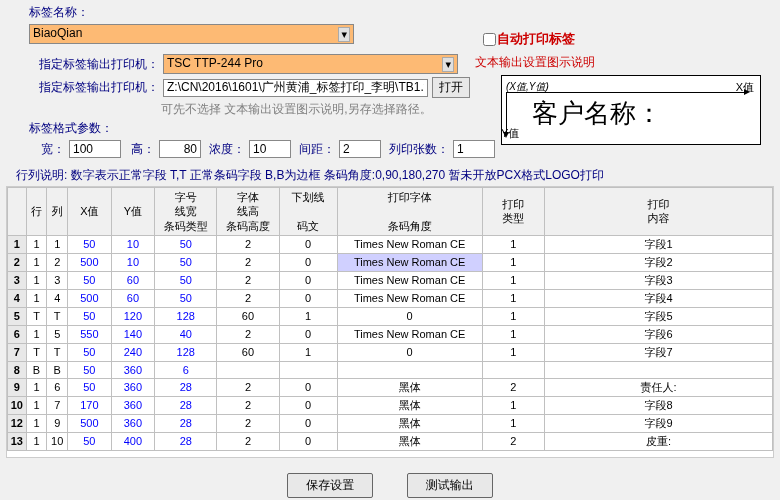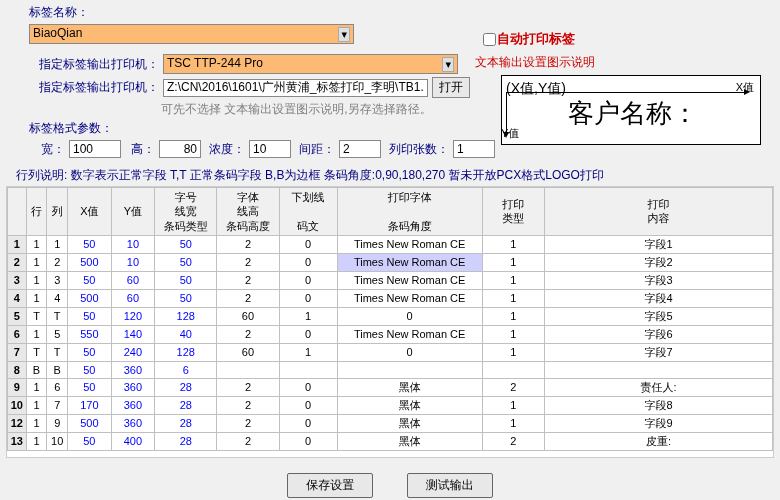--- a/index.html
+++ b/index.html
@@ -11,28 +11,28 @@
 .text-input { border: 1px solid #888; background: #fff; padding: 1px 3px; font-size: 12px; height: 18px; }
 .dropdown { border: 1px solid #888; background: #fdba74; padding: 1px 3px; font-size: 12px; height: 20px; flex: 0 0 auto; position: relative; }
 .dropdown::after { content: "▾"; position: absolute; right: 3px; top: 2px; font-size: 11px; background: #e0e0e0; padding: 0 2px; border: 1px solid #aaa; }
 .btn { border: 1px solid #888; background: #e8e8e8; padding: 1px 6px; font-size: 12px; cursor: pointer; }
 .checkbox-wrap { display: flex; align-items: center; gap: 1px; }
 .checkbox-wrap input { width: 13px; height: 13px; }
 .red-bold { color: #c00; font-weight: bold; font-size: 13px; }
 .red-text { color: #c00; font-size: 12px; }
 .right-panel { position: absolute; top: 30px; left: 475px; width: 290px; }
 .diagram-box { background: #fff; border: 1px solid #000; width: 260px; height: 70px; position: relative; margin-top: 4px; }
-.diagram-xy { position: absolute; top: 4px; left: 4px; font-size: 14px; }
+.diagram-xy { position: absolute; top: 4px; left: 4px; font-size: 10px; font-style: italic; }
 .diagram-x { position: absolute; top: 4px; right: 6px; font-size: 11px; }
 .diagram-arrow-x { position: absolute; top: 16px; left: 4px; right: 14px; height: 1px; background: #000; }
 .diagram-arrow-x::after { content: ""; position: absolute; right: -4px; top: -3px; border-left: 6px solid #000; border-top: 3px solid transparent; border-bottom: 3px solid transparent; }
 .diagram-y { position: absolute; bottom: 4px; left: -26px; font-size: 11px; }
 .diagram-arrow-y { position: absolute; top: 16px; bottom: 10px; left: 4px; width: 1px; background: #000; }
 .diagram-arrow-y::after { content: ""; position: absolute; bottom: -4px; left: -3px; border-top: 6px solid #000; border-left: 3px solid transparent; border-right: 3px solid transparent; }
-.big-text { position: absolute; top: 20px; left: 30px; font-size: 26px; font-family: SimSun, serif; margin-left: 36px; }
+.big-text { position: absolute; top: 20px; left: 30px; font-size: 26px; font-family: SimSun, serif; }
 .hint-text { color: #808080; font-size: 12px; margin: 2px 16px; }
 .color-note { color: #000080; font-size: 12px; margin: 2px 16px; }
 .table-wrap { margin: 2px 6px 0 6px; height: 272px; overflow: hidden; background: #fff; border: 1px solid #ccc; position: relative; }
 table { border-collapse: collapse; width: 100%; table-layout: fixed; }
 th, td { border: 1px solid #c0c0c0; text-align: center; font-size: 11px; }
 th { background: #f0f0f0; font-weight: normal; padding: 2px 1px; height: 34px; line-height: 1.3; }
 td { background: #fff; padding: 1px; height: 17px; }
 .row-head { background: #e8e8e8 !important; font-weight: bold; }
 td.blue { color: #0000ff; }
 td.selected { background: #d0d0ff; }

